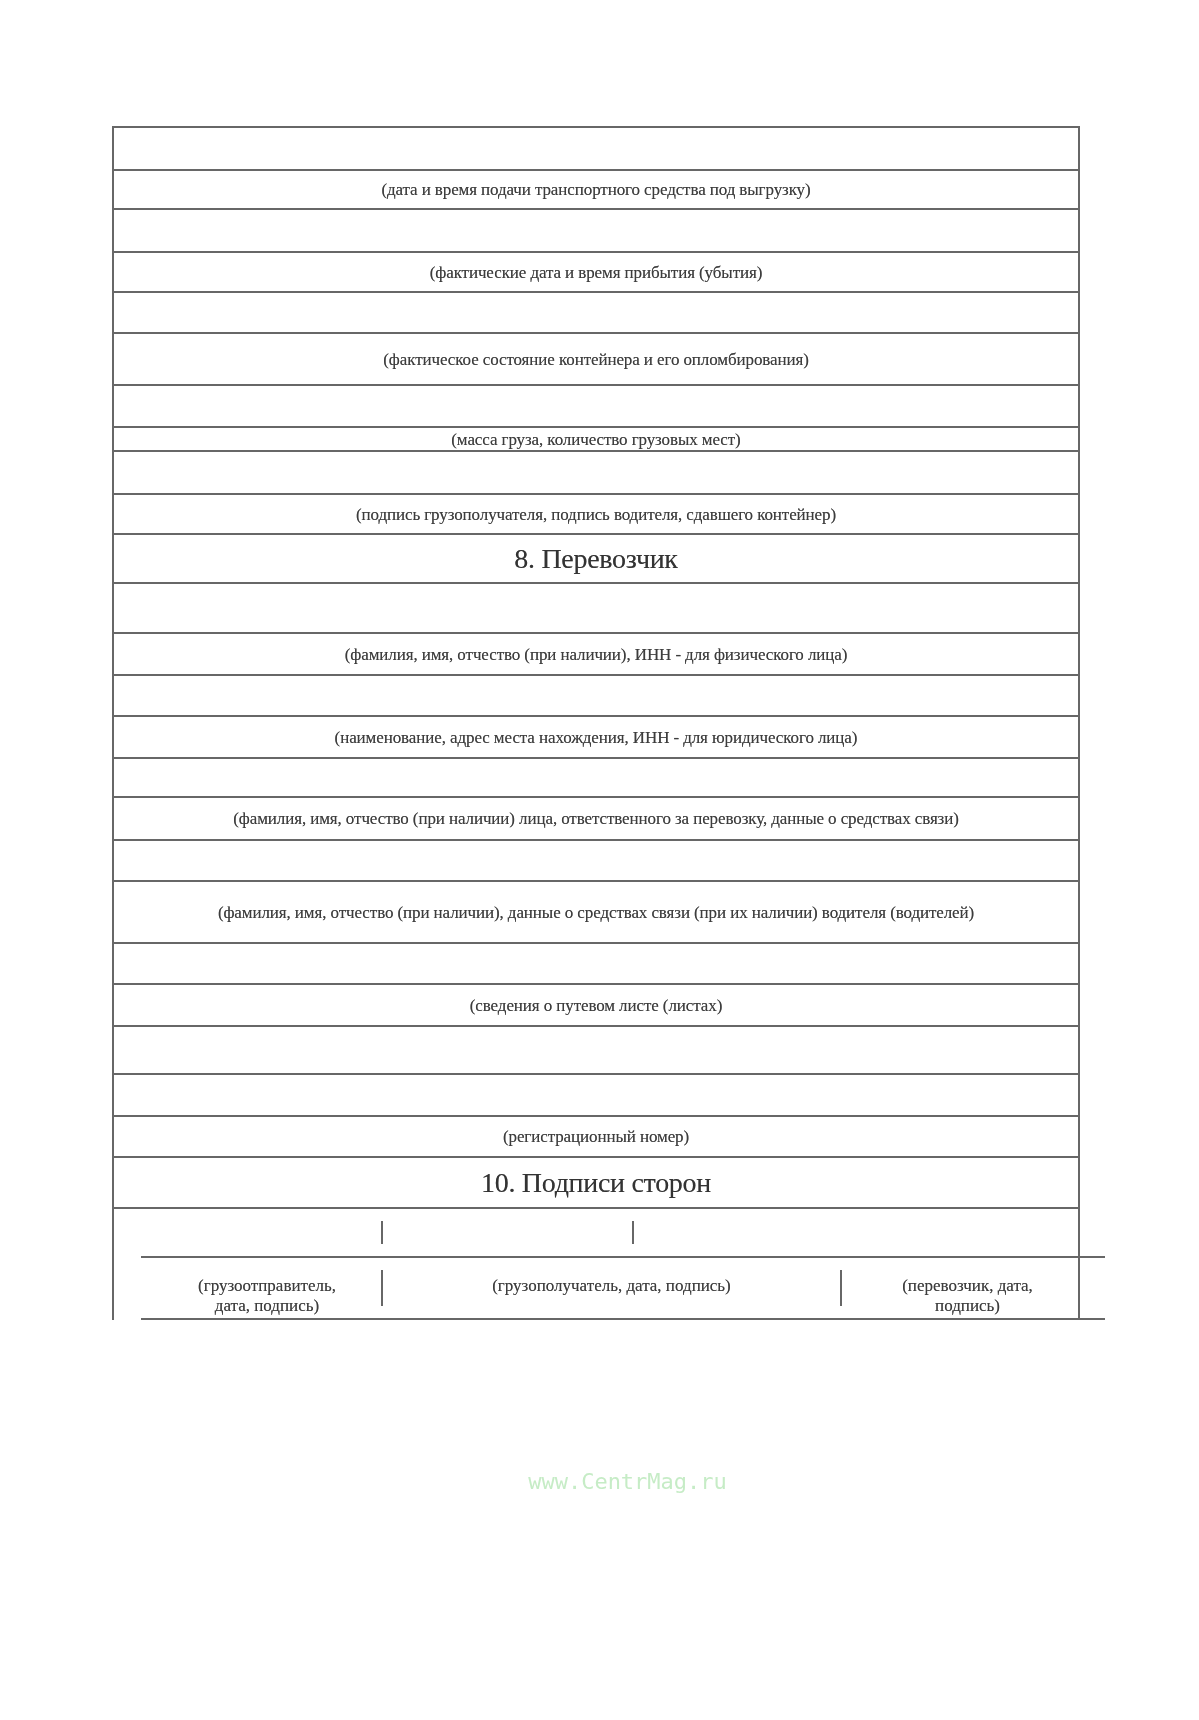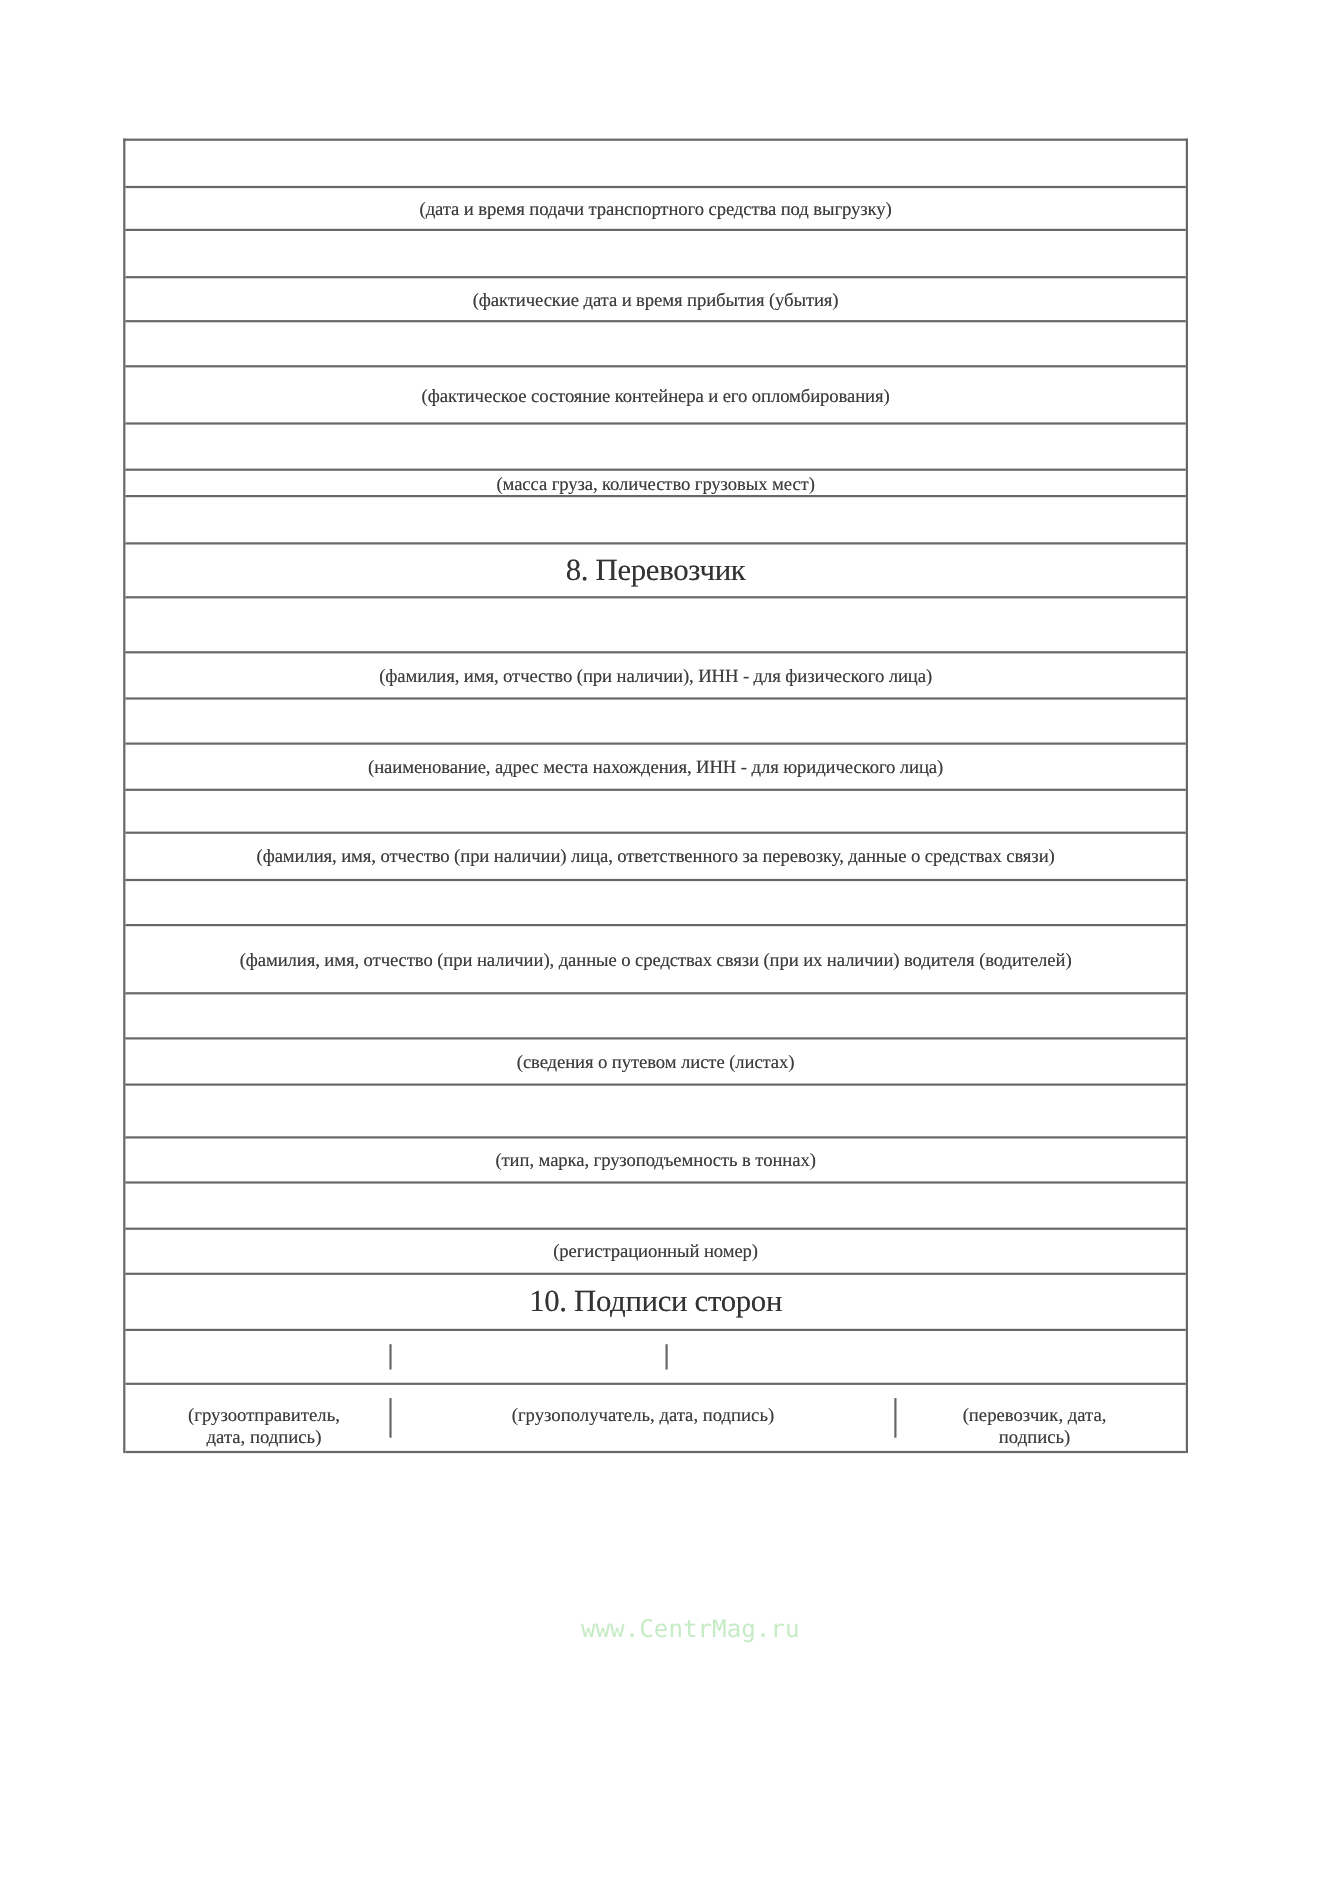--- a/index.html
+++ b/index.html
@@ -8,21 +8,21 @@
   .form-table { position: absolute; left: 112px; top: 126px; width: 968px;
                 border: 2px solid #676767; border-bottom: none; box-sizing: border-box; }
   .row { box-sizing: border-box; border-bottom: 2px solid #676767; display: flex;
          align-items: center; justify-content: center; text-align: center; width: 100%; }
   .row.blank { }
   .lbl { font-size: 17px; line-height: 19px; white-space: nowrap; letter-spacing: -0.1px;
          text-shadow: 0 0 0.6px rgba(60,60,60,0.6); }
   .lbl.wrap { white-space: normal; max-width: 760px; }
   .heading { font-size: 28px; letter-spacing: -0.3px; color: #333;
              text-shadow: 0 0 0.6px rgba(40,40,40,0.5); }
-  .sig-row { display: flex; align-items: stretch; justify-content: flex-end; padding: 12px; }
+  .sig-row { display: flex; align-items: stretch; justify-content: flex-end; padding: 12px; margin-left: 27px; }
   .sig-cell { box-sizing: border-box; border-right: 2px solid #676767; display: flex;
               justify-content: center; align-items: flex-start; text-align: center; }
   .sig-cell:last-child { border-right: none; }
   .c1 { width: 230px; }
   .c2 { width: 251px; }
   .c3 { flex: 1; }
   .sig-lbl { font-size: 17px; line-height: 20px; padding-top: 6px; text-shadow: 0 0 0.6px rgba(60,60,60,0.6); }
   .c1 .sig-lbl { max-width: 160px; }
   .c2 .sig-lbl { max-width: 168px; }
   .watermark { position: absolute; left: 0; width: 1199px; top: 1469px; text-align: center;
@@ -44,20 +44,23 @@
   </div>
   <div class="row blank" style="height:41px"></div>
   <div class="row" style="height:52px">
     <span class="lbl">(фактическое состояние контейнера и его опломбирования)</span>
   </div>
   <div class="row blank" style="height:42px"></div>
   <div class="row" style="height:24px">
     <span class="lbl">(масса груза, количество грузовых мест)</span>
   </div>
   <div class="row blank" style="height:43px"></div>
+  <div class="row" style="height:40px">
+    <span class="lbl">(подпись грузополучателя, подпись водителя, сдавшего контейнер)</span>
+  </div>
 
   <div class="row" style="height:49px">
     <span class="heading">8. Перевозчик</span>
   </div>
   <div class="row blank" style="height:50px"></div>
   <div class="row" style="height:42px">
     <span class="lbl">(фамилия, имя, отчество (при наличии), ИНН - для физического лица)</span>
   </div>
   <div class="row blank" style="height:41px"></div>
   <div class="row" style="height:42px">
@@ -70,23 +73,20 @@
   <div class="row blank" style="height:41px"></div>
   <div class="row" style="height:62px">
     <span class="lbl wrap">(фамилия, имя, отчество (при наличии), данные о средствах связи (при их наличии) водителя (водителей)</span>
   </div>
   <div class="row blank" style="height:41px"></div>
   <div class="row" style="height:42px">
     <span class="lbl">(сведения о путевом листе (листах)</span>
   </div>
 
   <div class="row blank" style="height:48px"></div>
-  <div class="row" style="height:41px">
-    <span class="lbl">(тип, марка, грузоподъемность в тоннах)</span>
-  </div>
   <div class="row blank" style="height:42px"></div>
   <div class="row" style="height:41px">
     <span class="lbl">(регистрационный номер)</span>
   </div>
 
   <div class="row" style="height:51px">
     <span class="heading">10. Подписи сторон</span>
   </div>
   <div class="row sig-row" style="height:49px">
     <div class="sig-cell c1"></div>

